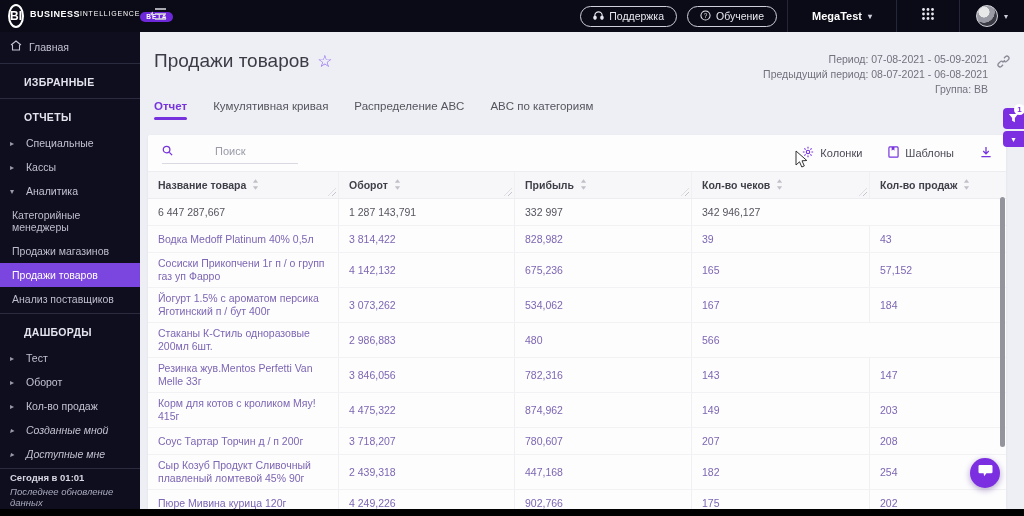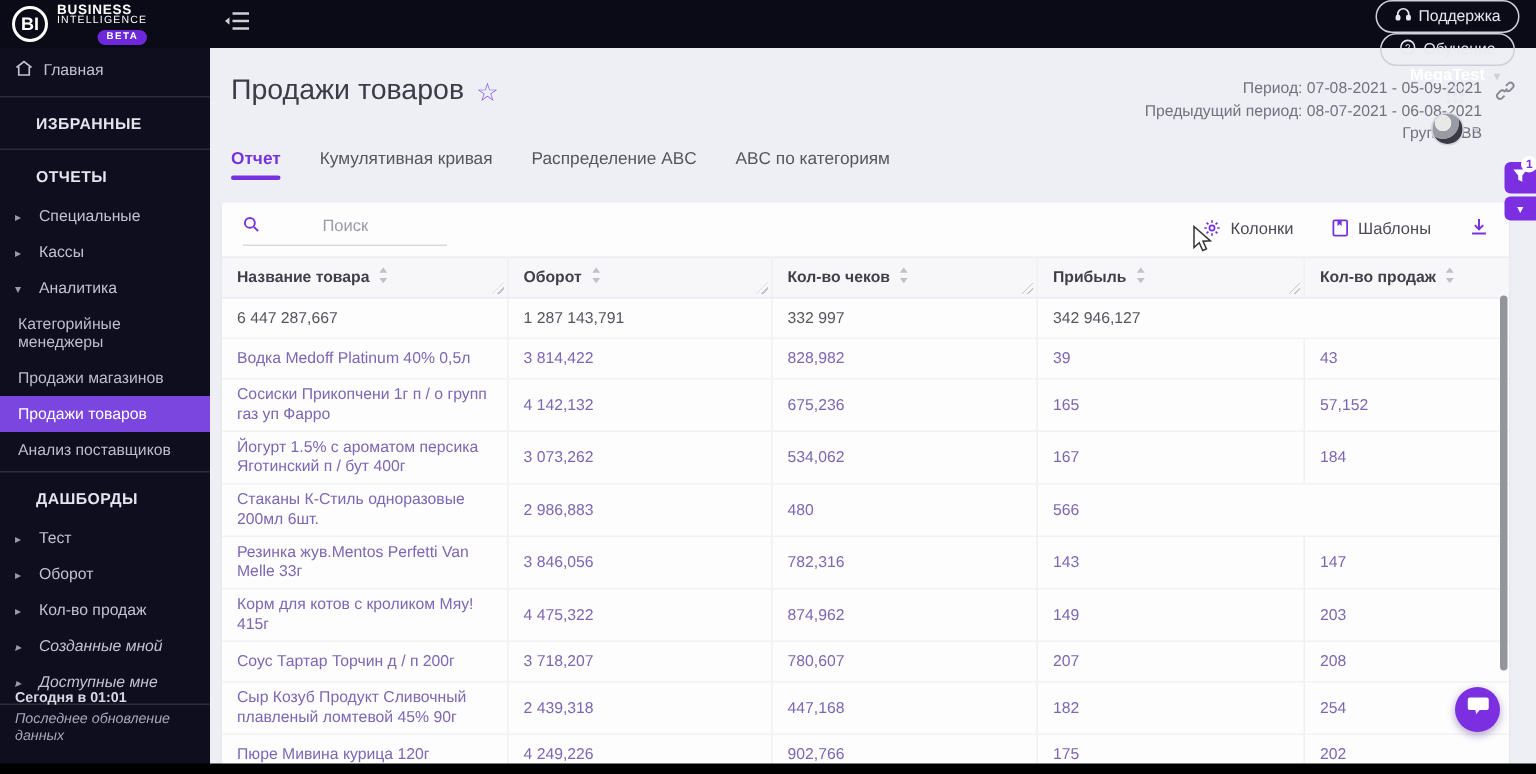--- a/index.html
+++ b/index.html
@@ -3,45 +3,45 @@
 <meta charset="utf-8">
 <style>
   * { margin:0; padding:0; box-sizing:border-box; }
   html,body { width:1024px; height:516px; overflow:hidden; }
   body { font-family:"Liberation Sans", sans-serif; background:#edeff4; position:relative; }
 
   
   .topbar { position:absolute; top:0; left:0; width:1024px; height:32px; background:#0b0b17; display:flex; align-items:center; z-index:30; }
   .logo-area { width:140px; height:32px; display:flex; align-items:center; gap:6px; padding-left:8px; flex-shrink:0; }
   .logo-circle { width:24px; height:24px; border:2px solid #fff; border-radius:50%; color:#fff; font-family:Liberation Sans, sans-serif; font-weight:bold; font-size:12px; display:flex; align-items:center; justify-content:center; }
-  .logo-text { display:flex; flex-direction:column; line-height:8px; }
+  .logo-text { display:flex; flex-direction:row; line-height:8px; }
   .logo-l1 { color:#fff; font-size:9px; font-weight:bold; letter-spacing:.5px; }
   .logo-l2 { color:#fff; font-size:7px; letter-spacing:.8px; }
   .beta-badge { align-self:flex-end; background:#6d28d9; color:#fff; font-size:6.5px; font-weight:bold; letter-spacing:1px; border-radius:5px; padding:1px 6px; margin-top:2px; }
   .menu-fold { margin-left:10px; cursor:pointer; }
-  .topbar-right { margin-left:auto; display:flex; align-items:center; height:32px;flex-direction:column; }
+  .topbar-right { margin-left:auto; display:flex; align-items:center; height:32px; }
   .pill-btn { display:flex; align-items:center; gap:5px; border:1px solid #cfcfda; border-radius:11px; color:#e8e8f0; font-size:10.5px; padding:3px 12px; margin-right:10px; cursor:pointer; background:transparent; }
   .tb-divider { width:1px; height:32px; background:#26263a; }
   .account { display:flex; align-items:center; gap:6px; color:#fff; font-size:11px; font-weight:bold; padding:0 24px; cursor:pointer; }
   .apps-btn { padding:0 24px; display:flex; align-items:center; cursor:pointer; }
   .avatar-wrap { display:flex; align-items:center; gap:6px; padding:0 16px; cursor:pointer; }
   .avatar { width:22px; height:22px; border-radius:50%; background:radial-gradient(circle at 35% 30%, #e8e8e8 0 28%, #9a9aa5 30% 55%, #3a3a45 57% 100%); border:1px solid #d5d5dd; }
   .chev { color:#cfcfda; font-size:8px; }
 
   
   .sidebar { position:absolute; top:32px; left:0; width:140px; height:484px; background:#0e0e1f; color:#c2c2d0; font-size:10.5px; z-index:20; }
   .sb-item { display:flex; align-items:center; gap:7px; padding:8px 10px; cursor:pointer; }
   .sb-divider { border-top:1px solid #2b2b40; margin:2px 0; }
   .sb-section { padding:10px 10px 8px 24px; color:#e4e4ee; font-weight:bold; letter-spacing:.3px; cursor:pointer; }
   .sb-group { display:flex; align-items:center; gap:9px; padding:6px 10px; cursor:pointer; }
   .sb-chevron { color:#9a9aac; font-size:8px; width:7px; display:inline-block; }
   .sb-sub { padding:6px 10px 6px 12px; color:#bdbdcc; cursor:pointer; }
   .sb-sub.selected { background:#7b46df; color:#fff; }
   .sb-italic { font-style:italic; }
-  .sb-footer { position:absolute; bottom:20px; left:0; width:100%; padding:0 10px; font-size:9.5px; }
+  .sb-footer { position:absolute; bottom:8px; left:0; width:100%; padding:0 10px; font-size:9.5px; }
   .sb-footer .t { font-weight:bold; color:#d8d8e4; margin-bottom:3px; }
   .sb-footer .c { font-style:italic; color:#a8a8bc; }
 
   
   .main { position:absolute; top:32px; left:140px; width:884px; height:484px; background:#edeff4; }
   .page-title-row { display:flex; align-items:center; gap:8px; padding:18px 0 0 14px; }
   .page-title { font-size:19px; color:#3c3c46; }
   .fav-star { color:#8a5cf5; font-size:17px; cursor:pointer; }
   .header-meta { position:absolute; top:20px; right:36px; text-align:right; }
   .link-icon { position:absolute; top:22px; right:14px; cursor:pointer; }
@@ -289,29 +289,29 @@
       </div>
       <div class="th">
         <span>Оборот</span>
         <span><svg width="7" height="11" viewBox="0 0 8 12">
               <path d="M4 0 L7 4 H1 Z" fill="#c0c0c8"></path>
               <path d="M4 12 L1 8 H7 Z" fill="#c0c0c8"></path>
             </svg></span>
         <span class="rz"></span>
       </div>
       <div class="th">
-        <span>Кол-во чеков</span>
+        <span>Прибыль</span>
         <span><svg width="7" height="11" viewBox="0 0 8 12">
               <path d="M4 0 L7 4 H1 Z" fill="#c0c0c8"></path>
               <path d="M4 12 L1 8 H7 Z" fill="#c0c0c8"></path>
             </svg></span>
         <span class="rz"></span>
       </div>
       <div class="th">
-        <span>Прибыль</span>
+        <span>Кол-во чеков</span>
         <span><svg width="7" height="11" viewBox="0 0 8 12">
               <path d="M4 0 L7 4 H1 Z" fill="#c0c0c8"></path>
               <path d="M4 12 L1 8 H7 Z" fill="#c0c0c8"></path>
             </svg></span>
         <span class="rz"></span>
       </div>
       <div class="th">
         <span>Кол-во продаж</span>
         <span><svg width="7" height="11" viewBox="0 0 8 12">
               <path d="M4 0 L7 4 H1 Z" fill="#c0c0c8"></path>

